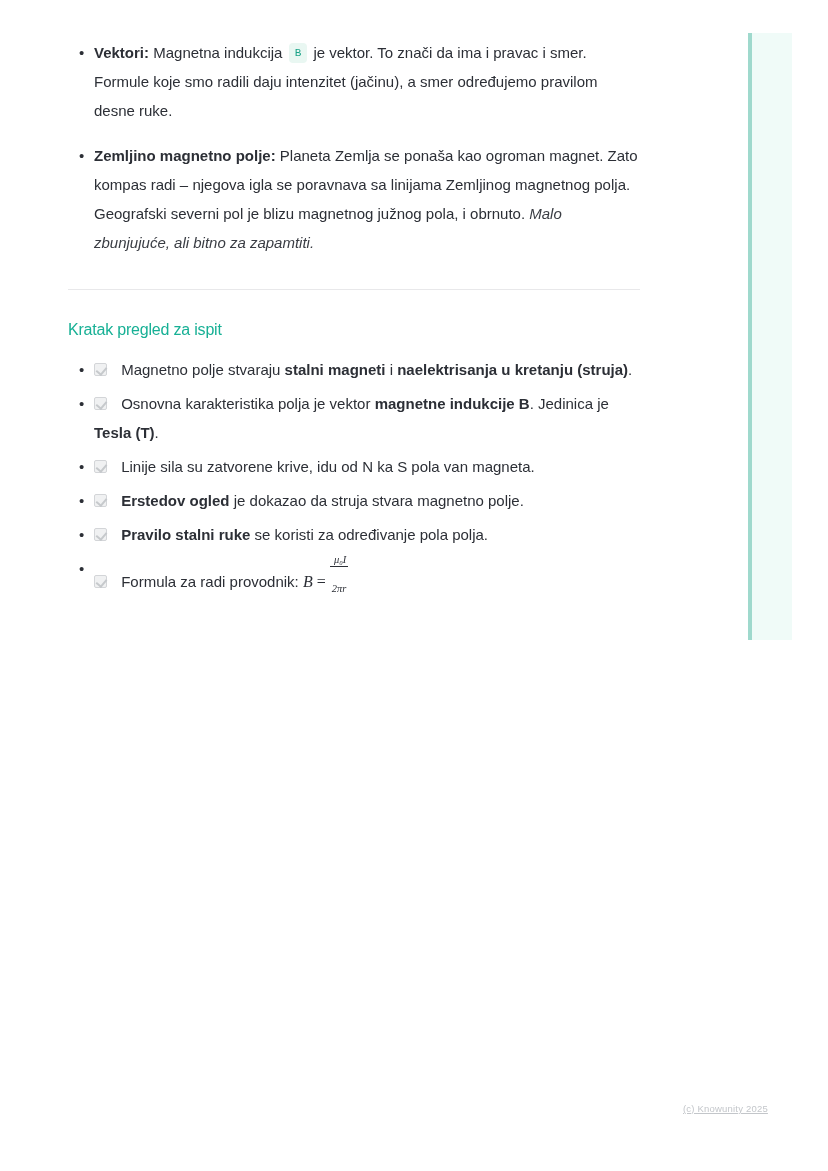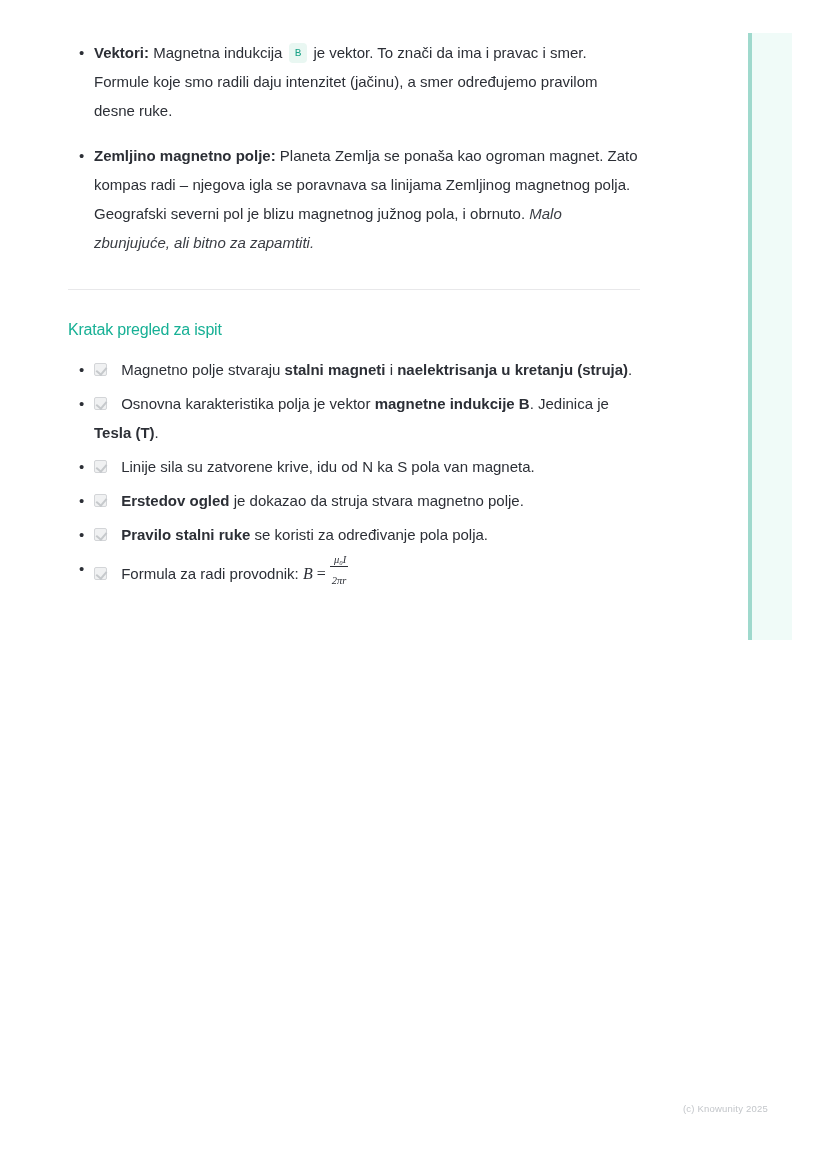--- a/index.html
+++ b/index.html
@@ -155,33 +155,34 @@
   .frac {
     display: inline-block;
     vertical-align: -0.55em;
     text-align: right;
     font-size: 10.5px;
     line-height: 1.18;
   }
   .frac .num { display: block; padding: 0 2px; }
   .frac .den {
     display: block;
-    padding: 8px 2px;
+    padding: 16px 2px;
     border-top: 1px solid #2c2f36;
   }
   .paren { font-style: normal; }
 
   
   .footer {
     position: absolute;
     left: 683px;
     top: 1103px;
     font-size: 9.5px;
     color: #c3c6ca;
     letter-spacing: 0.2px;
+    text-decoration: underline;
   }
 </style>
 </head>
 <body>
 
 <div class="side-panel"></div>
 
 <div class="content">
 
   <ul class="bullets">

